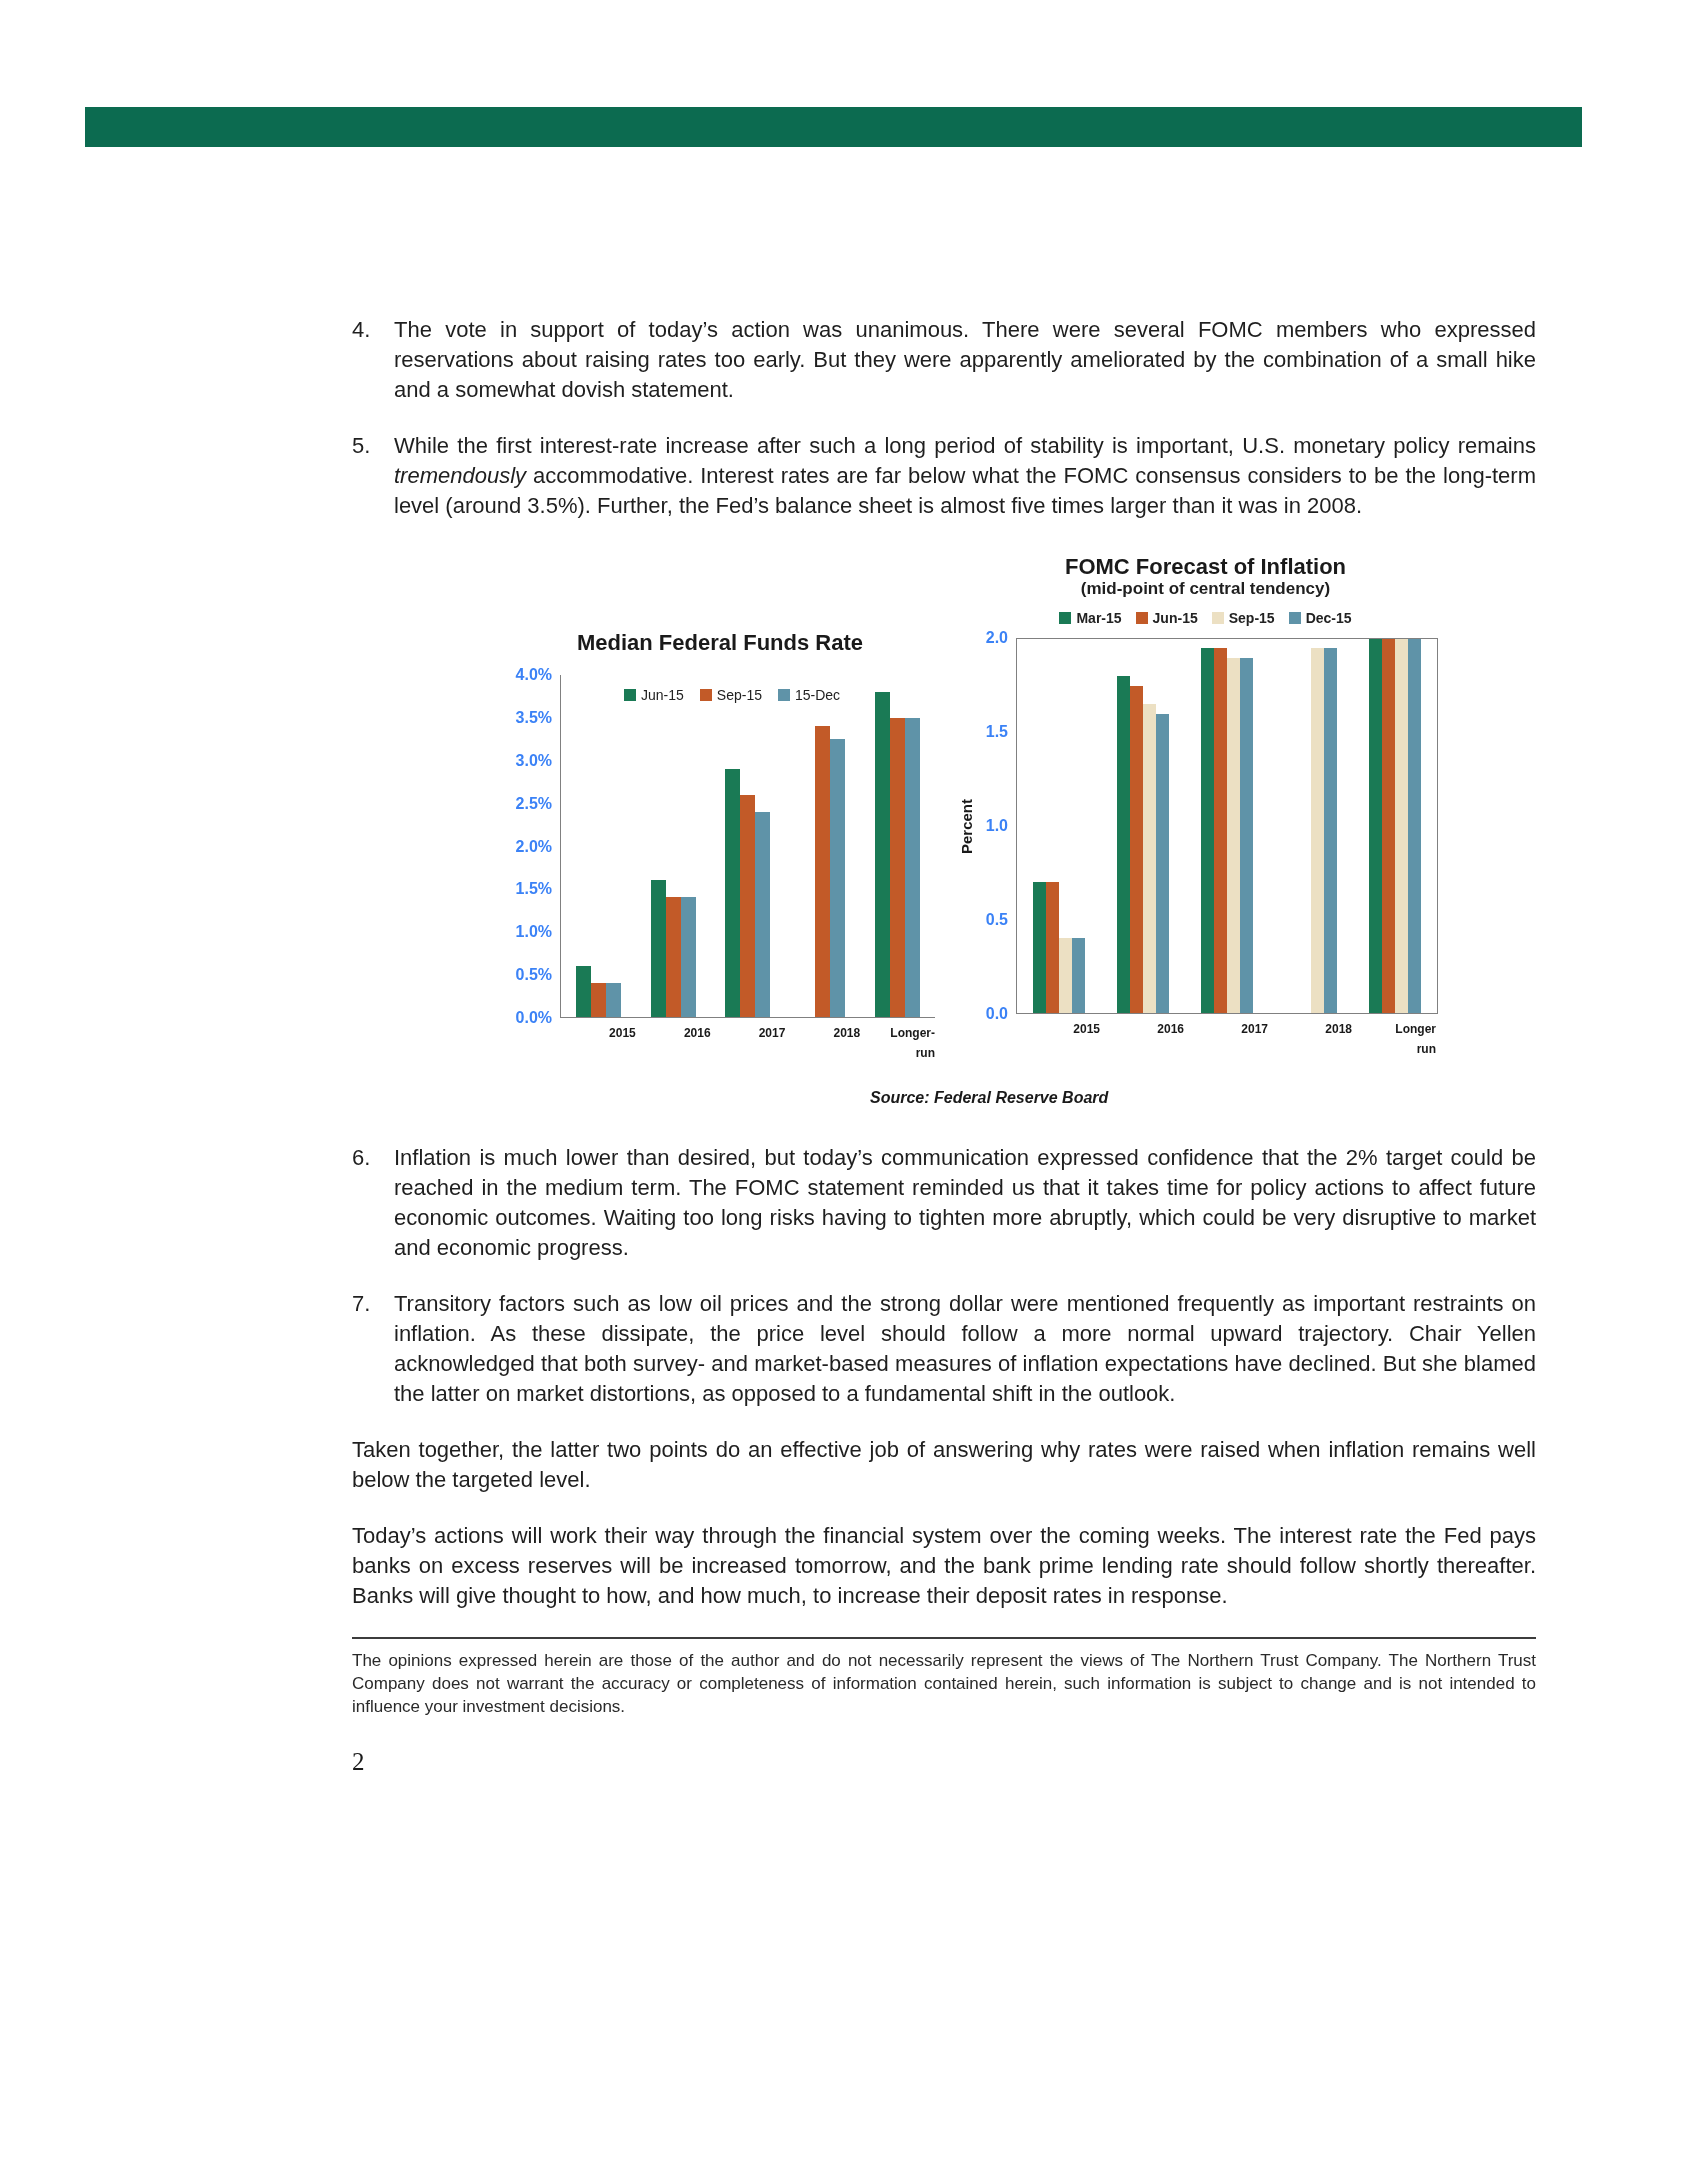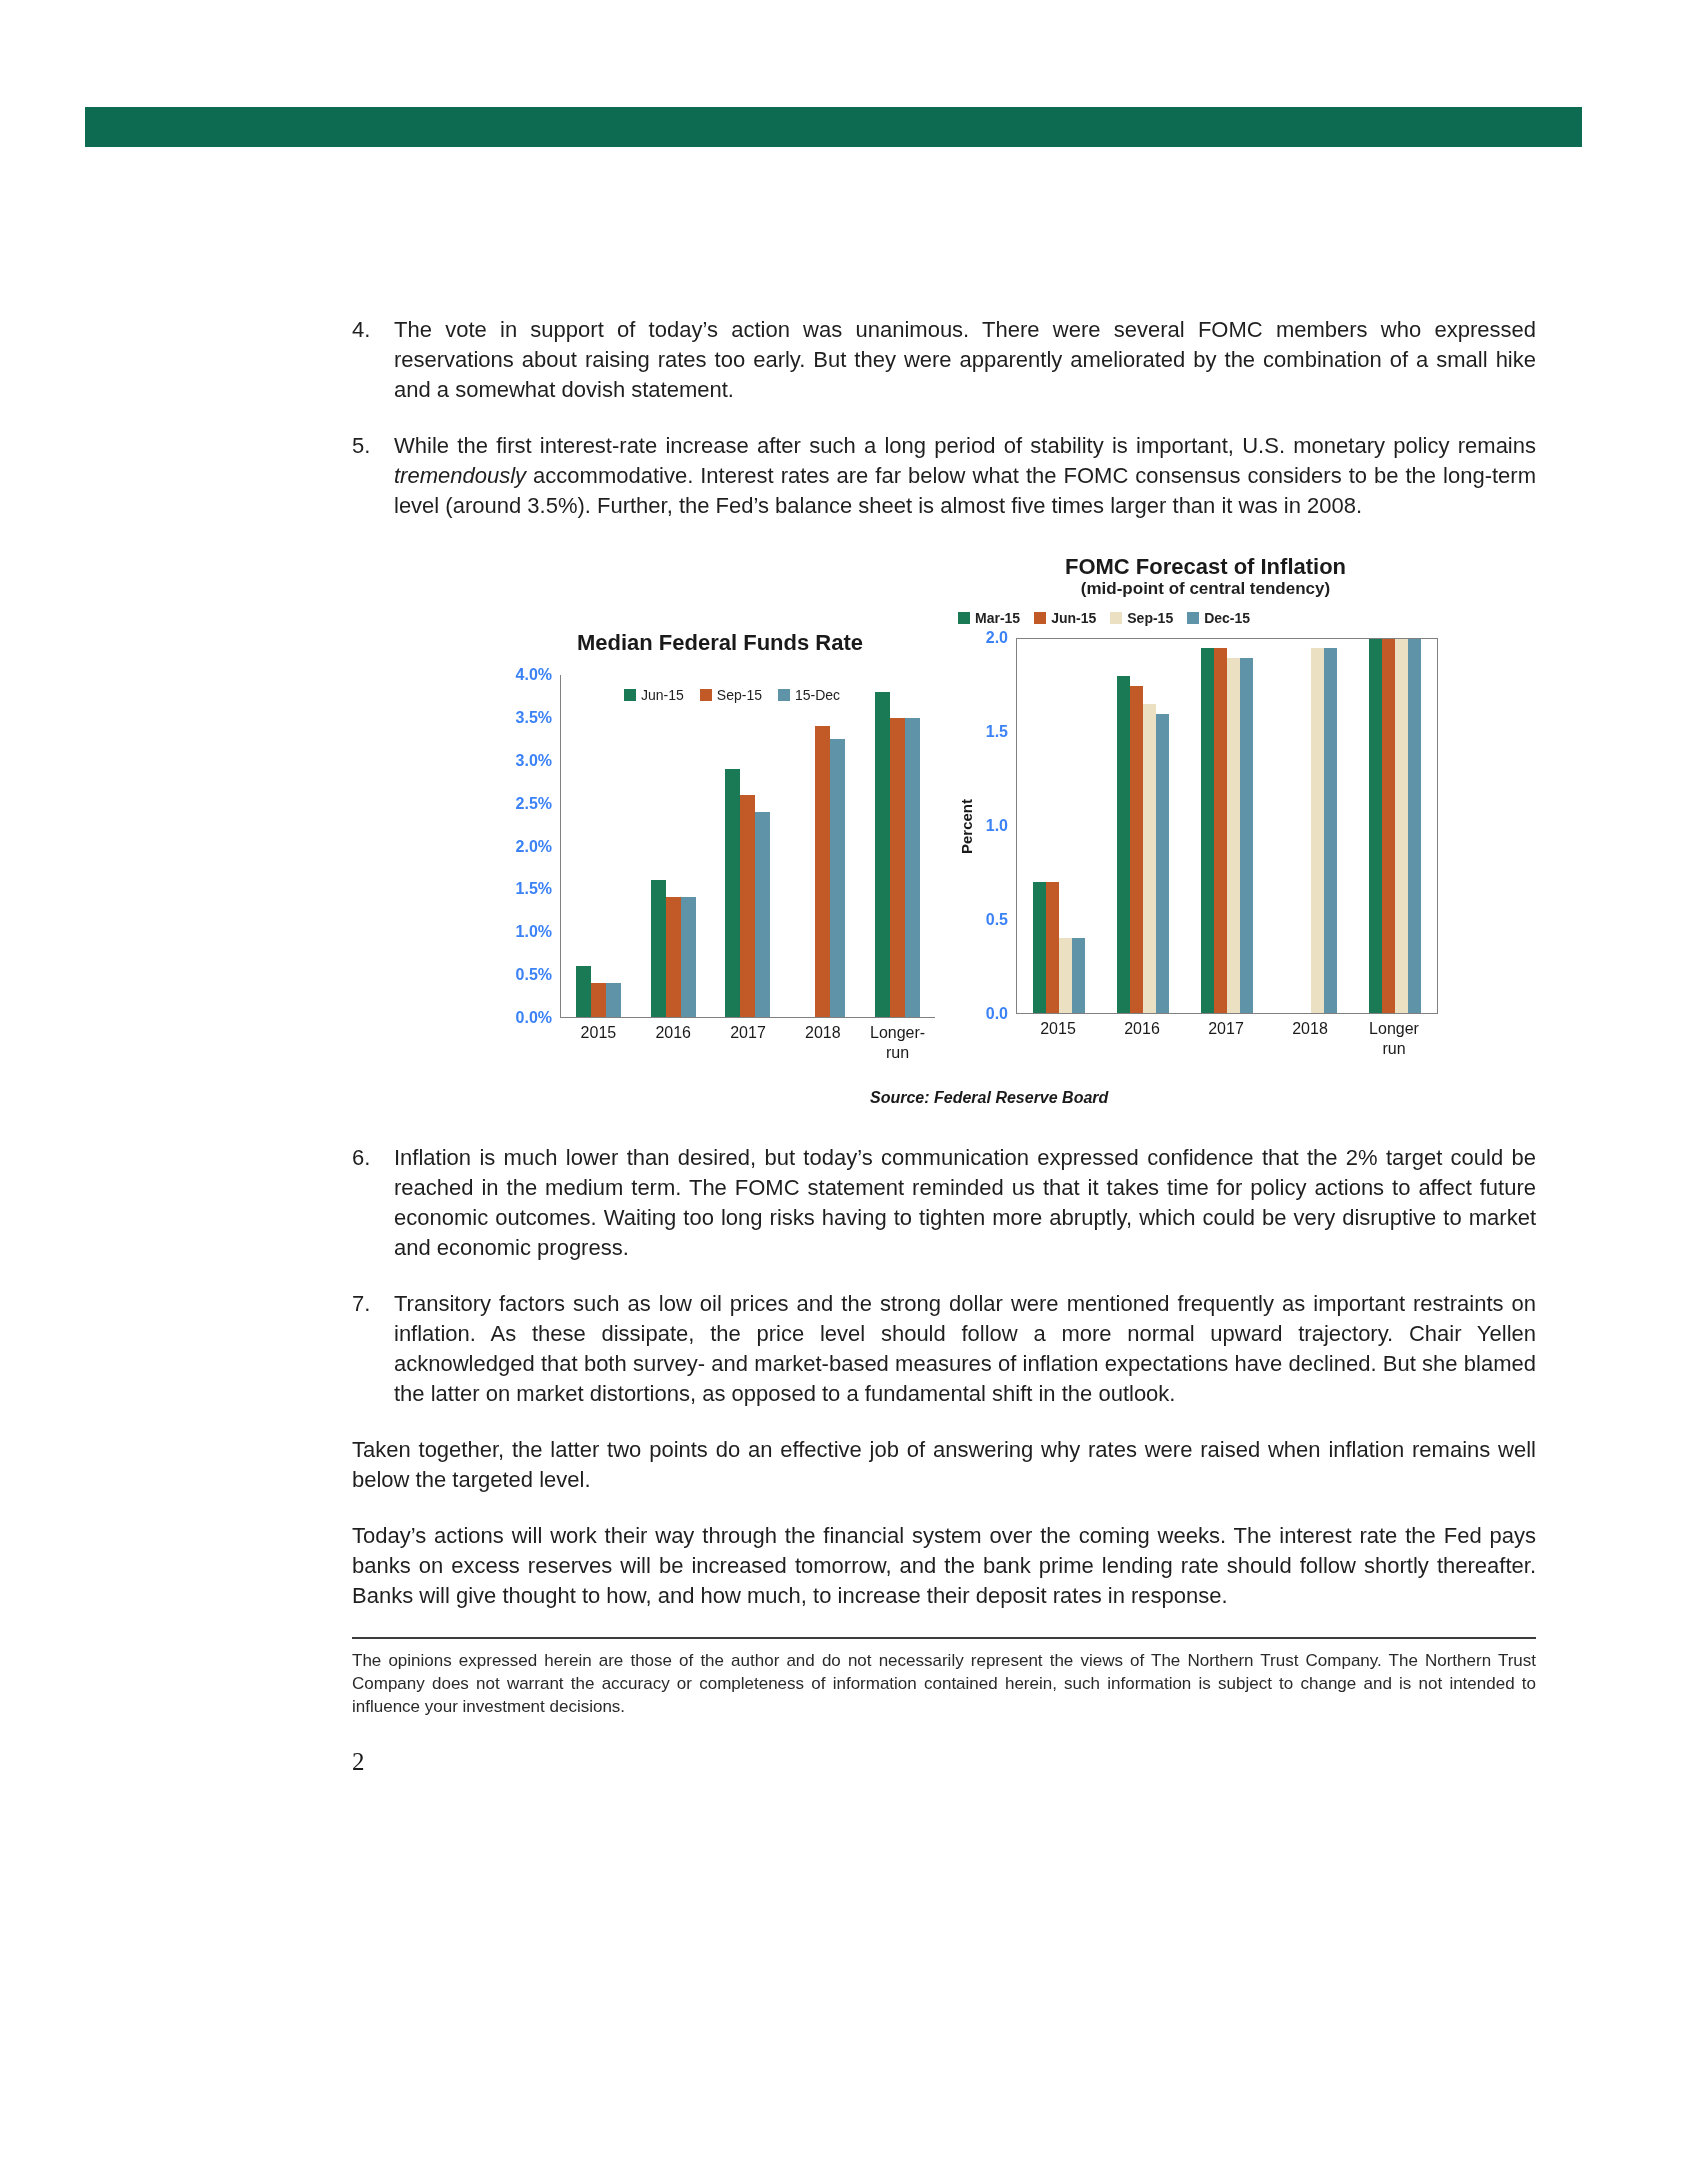--- a/index.html
+++ b/index.html
@@ -52,21 +52,21 @@
   .chart-right{left:606px;top:20px;width:495px;}
   .chart-title{
     text-align:center;
     font-weight:bold;
     color:#1a1a1a;
   }
   .chart-left .chart-title{font-size:22px;margin-bottom:19px;}
   .chart-right .chart-title{font-size:22px;line-height:23px;}
   .chart-right .chart-subtitle{font-size:17px;line-height:22px;text-align:center;font-weight:bold;margin-bottom:10px;}
   .legend{
-    display:flex;align-items:center;
+    display:flex;justify-content:center;align-items:center;
     font-size:14px;color:#222;
   }
   .chart-right .legend{margin-bottom:12px;font-weight:bold;gap:14px;}
   .chart-left .legend{
     position:absolute;left:127px;top:12px;gap:16px;z-index:2;
   }
   .legend-item{display:inline-flex;align-items:center;white-space:nowrap;}
   .swatch{width:12px;height:12px;display:inline-block;margin-right:5px;}
   .chart-body{position:relative;display:flex;}
   .ylab-rot{
@@ -104,22 +104,22 @@
     display:flex;align-items:flex-end;justify-content:center;
   }
   .bar{display:inline-block;}
   .chart-left .bar{width:15px;}
   .chart-right .bar{width:13px;}
   .bar.empty{background:transparent;height:0;}
   .xrow{display:flex;margin-top:5px;}
   .chart-left .xrow{margin-left:64px;width:374px;}
   .chart-right .xrow{margin-left:58px;width:420px;}
   .xtick{
-    flex:1;text-align:center;
-    font-size:16px;font-weight:normal;color:#1a1a1a;
+    flex:1;text-align:right;
+    font-size:12px;font-weight:bold;color:#1a1a1a;
     line-height:20px;
     white-space:pre-line;
   }
   .source-note{
     position:absolute;
     left:518px;top:554px;
     font-size:16px;font-weight:bold;font-style:italic;
     color:#1a1a1a;
   }
   

